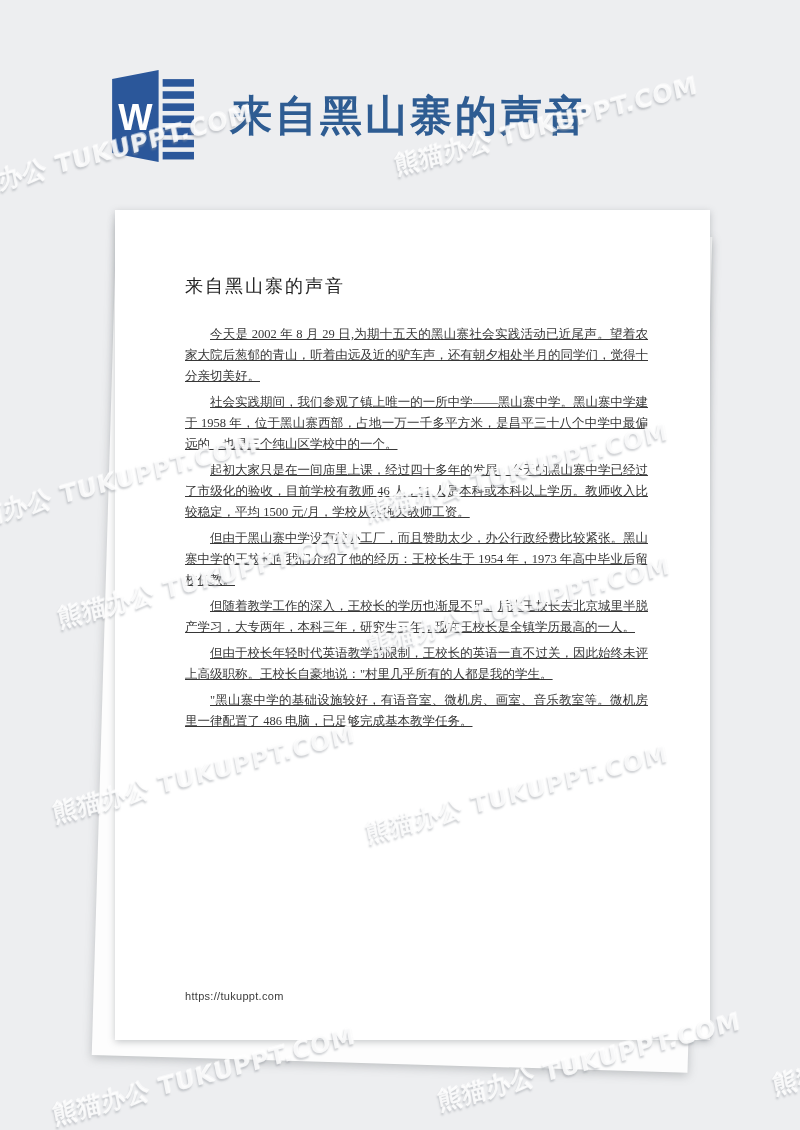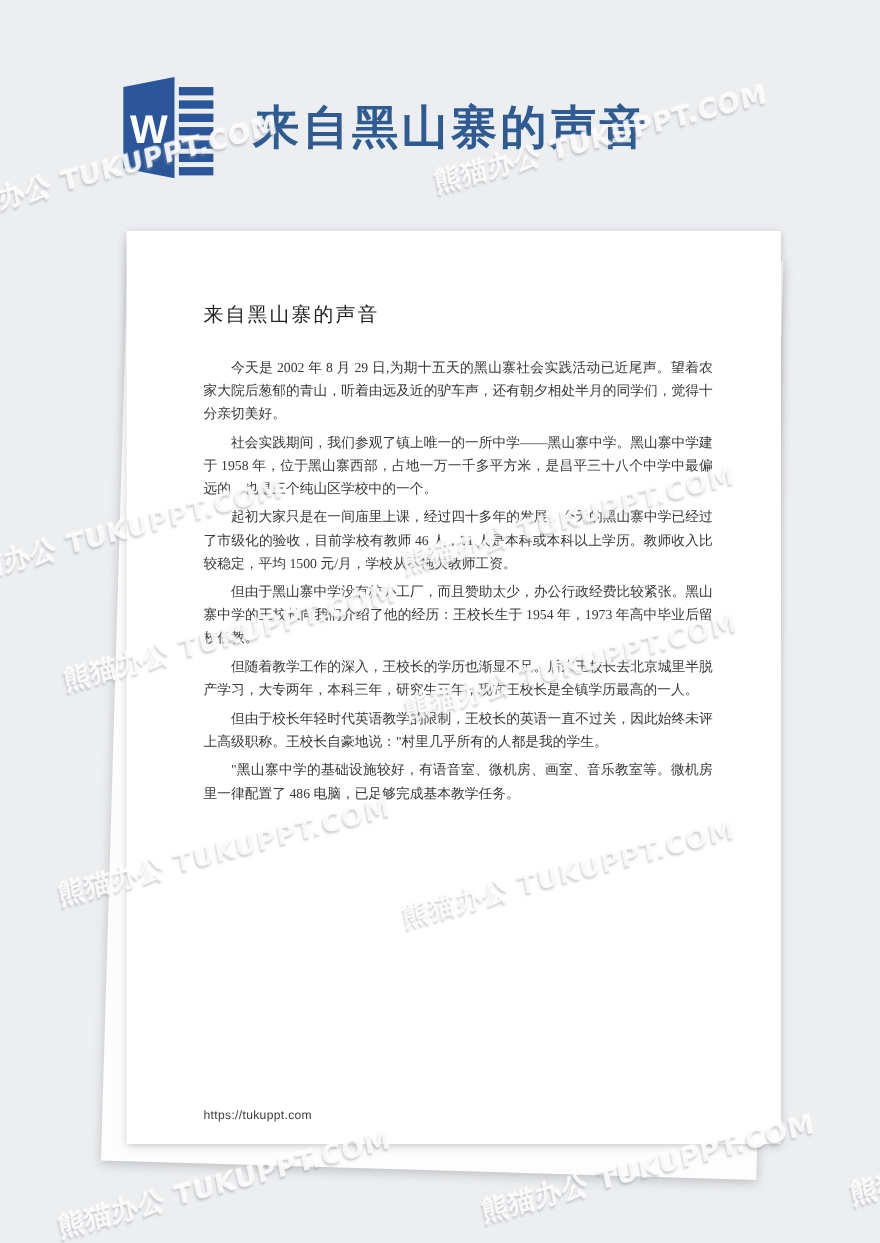--- a/index.html
+++ b/index.html
@@ -70,25 +70,26 @@
     font-family:"Liberation Serif","DejaVu Serif",serif;
   }
   .doc-body .para{
     margin:0 0 5px 0;
     font-size:12.5px;
     line-height:21px;
     color:#373737;
     text-indent:2em;
     text-align:justify;
     font-family:"Liberation Serif","DejaVu Serif",serif;
+    text-decoration:underline;
   }
   .doc-footer{
     position:absolute;
     left:70px;
-    bottom:20px;
+    bottom:38px;
     font-size:11px;
     color:#3c3c3c;
     letter-spacing:0.3px;
     cursor:pointer;
   }
 
   
   .watermark{
     position:absolute;
     z-index:4;

